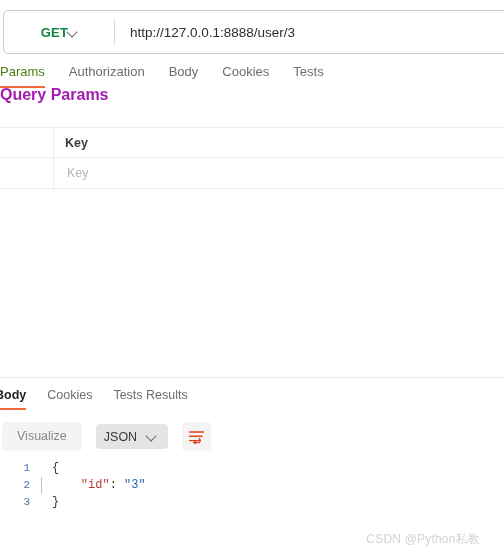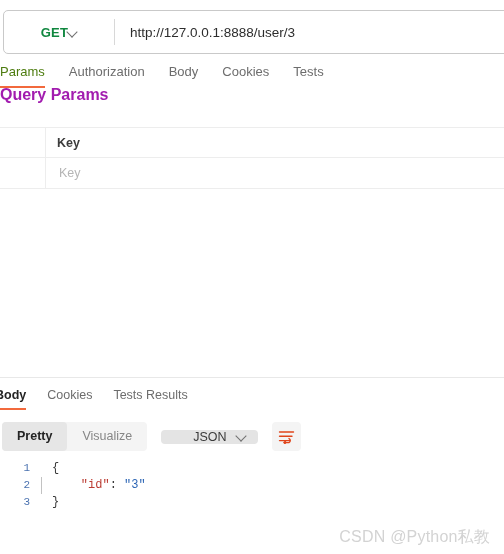--- a/index.html
+++ b/index.html
@@ -130,20 +130,21 @@
     left: 0px;
     top: 127px;
     width: 504px;
   }
   .ptr {
     display: flex;
     height: 31px;
     border-top: 1px solid #ededed;
     border-bottom: 1px solid #ededed;
     box-sizing: border-box;
+    padding-left: 8px;
   }
   .ptr + .ptr {
     border-top: none;
   }
   .pcell-check {
     width: 46px;
     border-right: 1px solid #ededed;
     box-sizing: border-box;
   }
   .pcell-key {
@@ -247,24 +248,24 @@
   }
   .seg.active {
     background: #e6e6e6;
     color: #242424;
     font-weight: bold;
   }
   .json-select {
     margin-left: 14px;
     background: #e4e4e4;
     border-radius: 4px;
-    height: 14px;
-    display: flex;
-    align-items: center;
-    padding: 0 10px 0 32px;
+    height: 25px;
+    display: flex;
+    align-items: center;
+    padding: 0 10px 0 8px;
     cursor: pointer;
     box-sizing: border-box;
     min-width: 70px;
     justify-content: space-between;
   }
   .json-label {
     font-size: 12.5px;
     color: #3a3a3a;
     margin-right: 10px;
   }
@@ -321,23 +322,23 @@
     white-space: pre;
     color: #3a3a3a;
   }
   .tok-key { color: #bb3b32; }
   .tok-str { color: #2d66b5; }
   .tok-punc { color: #3a3a3a; }
 
   
   .watermark {
     position: absolute;
-    right: 14px;
+    right: 24px;
     bottom: 6px;
-    font-size: 16px;
+    font-size: 12px;
     color: #d3d3d3;
     letter-spacing: 0.2px;
     user-select: none;
   }
 </style>
 </head>
 <body>
 
 <div class="url-bar-wrap">
   <div class="method-select">
@@ -390,21 +391,20 @@
   <div class="rtab">
     <span>Cookies</span>
   </div>
   <div class="rtab">
     <span>Tests Results</span>
   </div>
 </div>
 
 <div class="fmt-bar">
   <div class="seg-group">
-    <div class="seg active">Pretty</div>
     <div class="seg">Visualize</div>
   </div>
 
   <div class="json-select">
     <span class="json-label">JSON</span>
     <span class="chev"></span>
   </div>
 
   <div class="wrap-btn">
     <svg width="17" height="15" viewBox="0 0 17 15">

